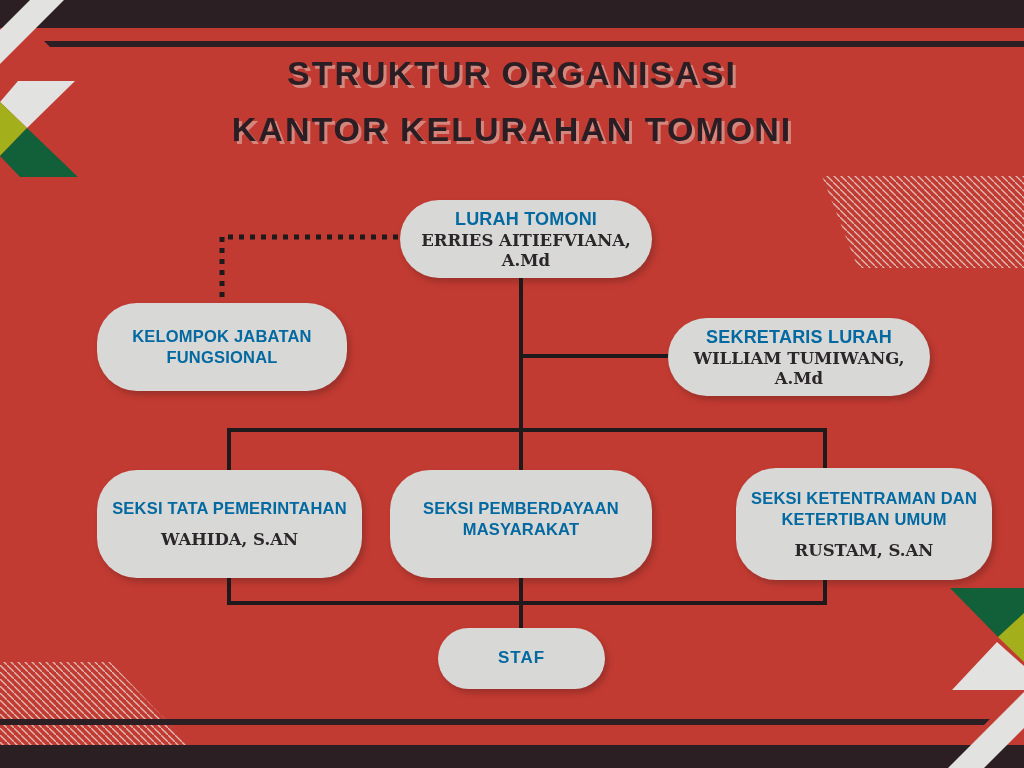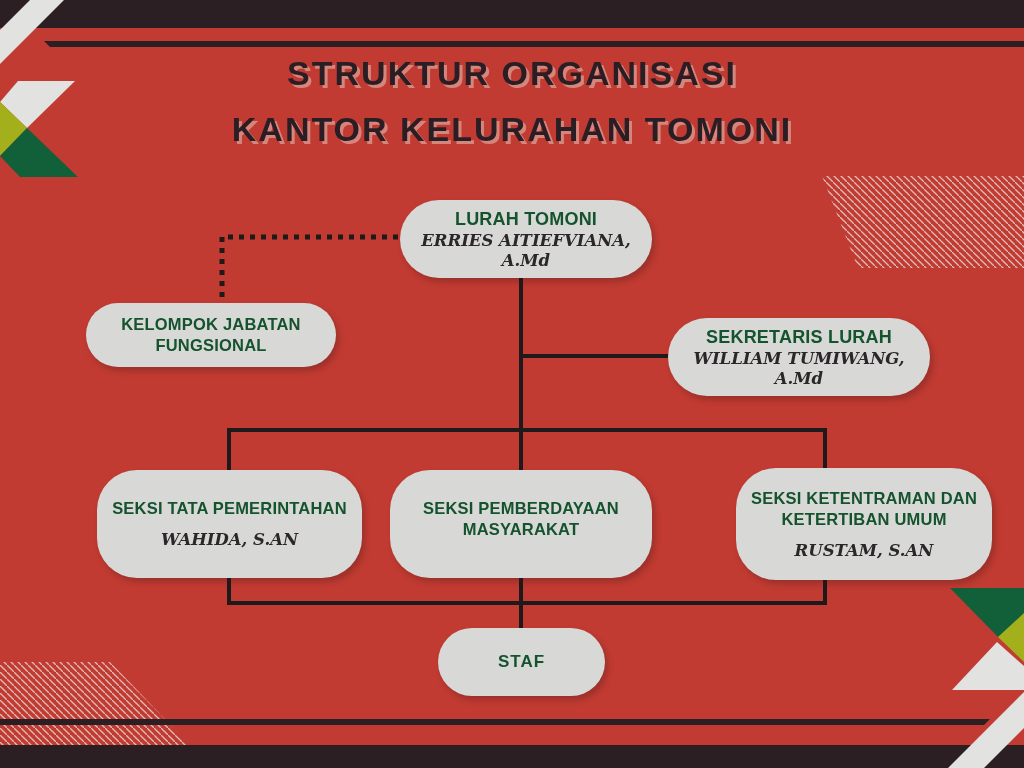--- a/index.html
+++ b/index.html
@@ -29,35 +29,35 @@
   .node{
     position:absolute;z-index:3;
     background:#d8d8d6;
     border-radius:40px;
     display:flex;flex-direction:column;align-items:center;justify-content:center;
     text-align:center;
     box-shadow:3px 4px 6px rgba(50,20,20,0.28);
     padding:4px 10px;box-sizing:border-box;
   }
   .node .hd{
-    font-weight:700;color:#14532d;font-size:18px;line-height:1.3;letter-spacing:0.2px;
+    font-weight:700;color:#0369a1;font-size:18px;line-height:1.3;letter-spacing:0.2px;
   }
   .node .nm{
     font-family:"DejaVu Serif","Liberation Serif",serif;
-    font-style:italic;font-weight:600;color:#2b2629;font-size:16.5px;line-height:1.2;
+    font-weight:600;color:#2b2629;font-size:16.5px;line-height:1.2;
   }
   .node.small-hd .hd{font-size:16.5px;}
   .row .hd{margin-bottom:10px;}
   #node-lurah   {left:400px;top:200px;width:252px;height:78px;}
-  #node-kelompok{left:86px; top:303px;width:250px;height:64px;}
+  #node-kelompok{left:97px; top:303px;width:250px;height:88px;}
   #node-sekretaris{left:668px;top:318px;width:262px;height:78px;}
   #node-tata    {left:97px; top:470px;width:265px;height:108px;}
   #node-pemberdayaan{left:390px;top:470px;width:262px;height:108px;}
   #node-ketentraman {left:700px;top:468px;width:256px;height:112px;margin-left:36px;}
-  #node-staf    {left:438px;top:628px;width:167px;height:68px;}
+  #node-staf    {left:438px;top:628px;width:167px;height:61px;}
   #node-staf .hd{font-size:17px;letter-spacing:1px;}
 </style>
 </head>
 <body>
 
 <div id="stage">
 
   <svg id="deco-layer" class="layer" width="1024" height="768" viewBox="0 0 1024 768">
     <defs>
       <pattern id="hatch" width="7" height="7" patternUnits="userSpaceOnUse">

